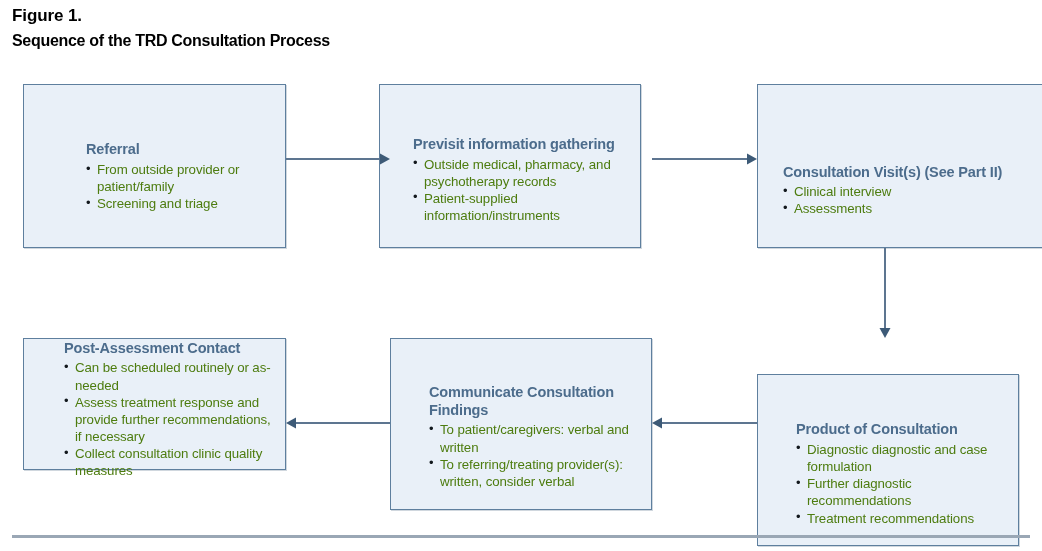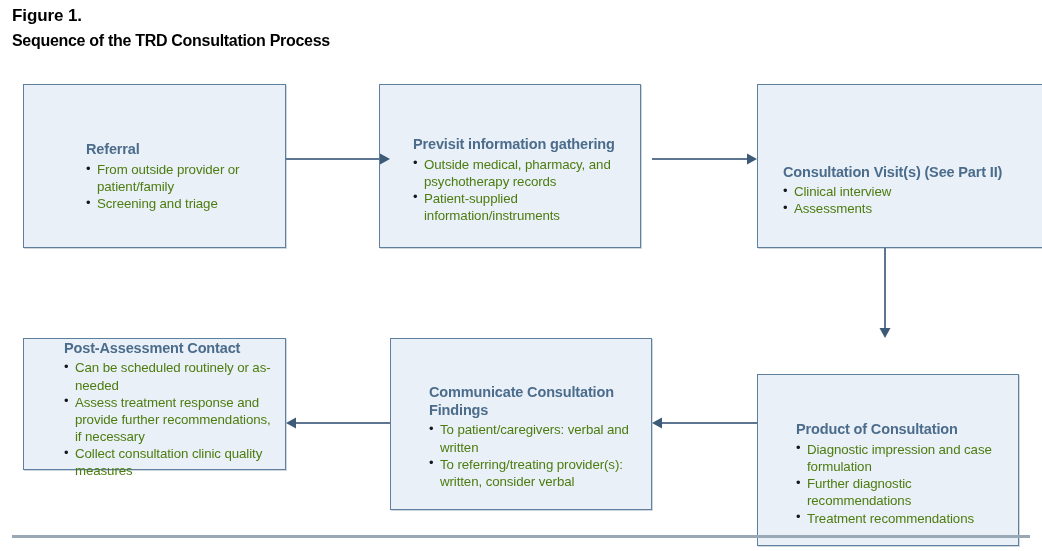--- a/index.html
+++ b/index.html
@@ -155,21 +155,21 @@
         <li>Clinical interview</li>
         <li>Assessments</li>
       </ul>
     </div>
   </div>
 
   <div class="node" id="node-product">
     <div class="inner">
       <div class="node-title">Product of Consultation</div>
       <ul>
-        <li>Diagnostic impression and case formulation</li>
+        <li>Diagnostic diagnostic and case formulation</li>
         <li>Further diagnostic recommendations</li>
         <li>Treatment recommendations</li>
       </ul>
     </div>
   </div>
 
   <div class="node" id="node-communicate">
     <div class="inner">
       <div class="node-title">Communicate Consultation Findings</div>
       <ul>

